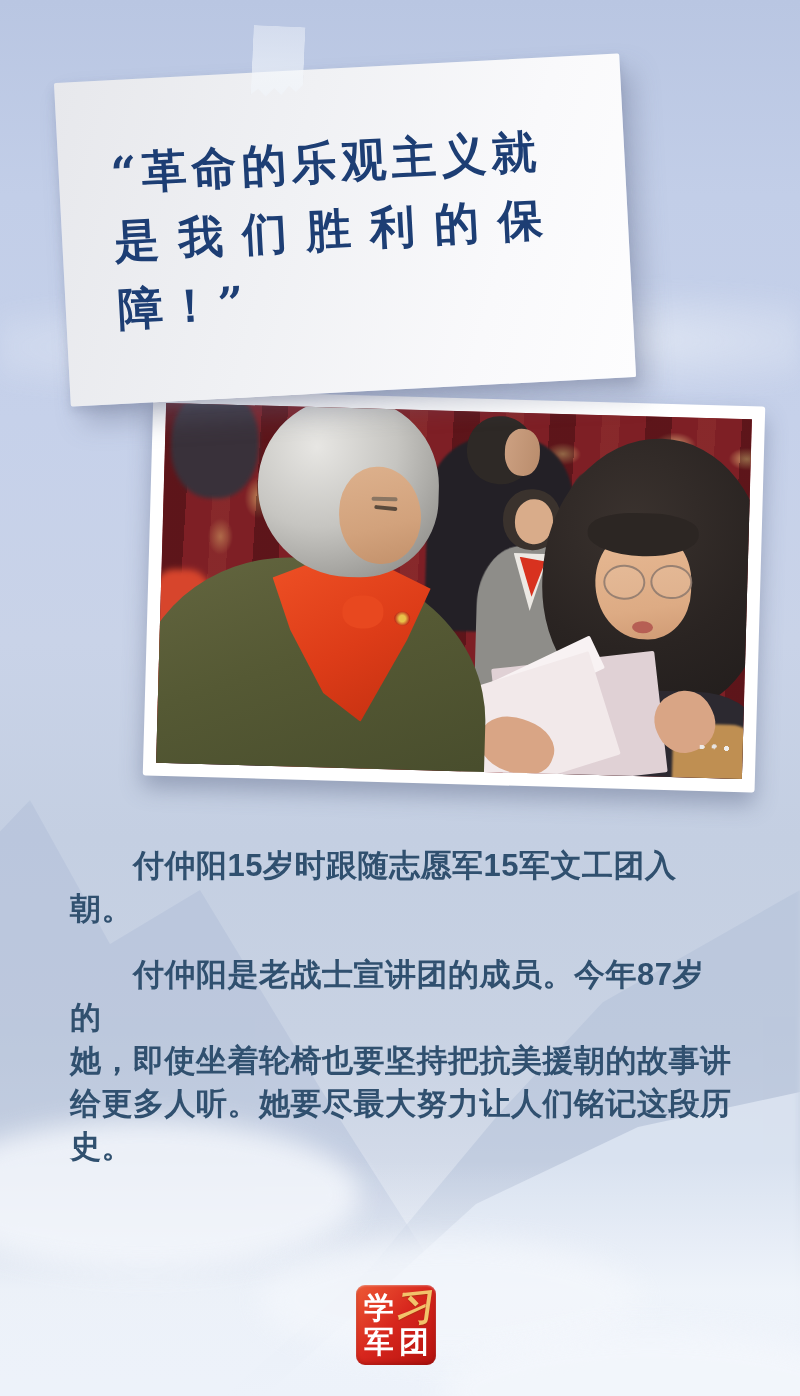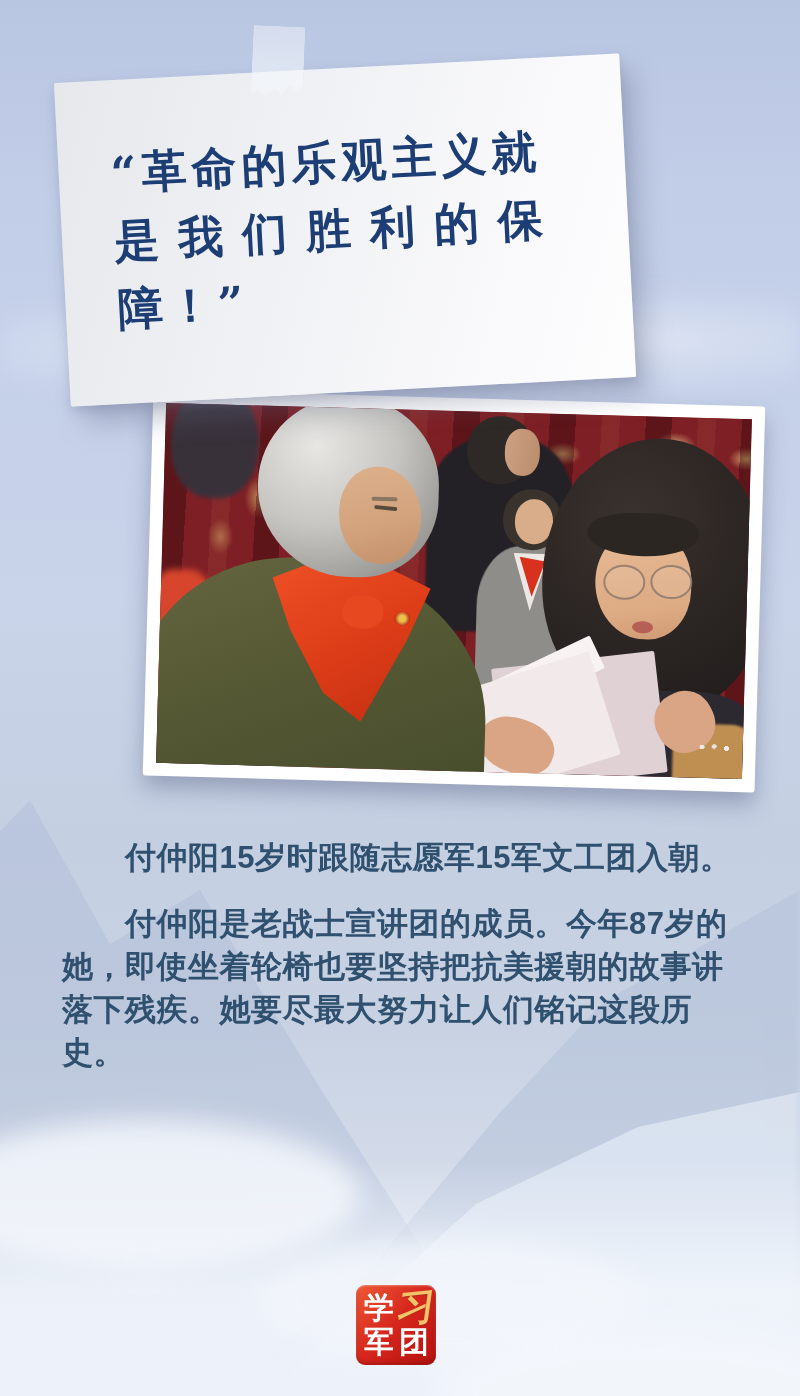--- a/index.html
+++ b/index.html
@@ -94,21 +94,21 @@
     clip-path:polygon(48% 0,100% 22%,86% 52%,58% 100%,34% 84%,12% 48%,0 18%);}
   .ew-scarf-knot{left:31%;top:52%;width:7%;height:9%;background:#e8481f;border-radius:45%;}
   .ew-hair{left:16%;top:-3%;width:31%;height:50%;background:radial-gradient(circle at 32% 28%,#e7e6e3 0%,#c6c5c1 45%,#9a9995 80%,#84837f 100%);border-radius:50% 50% 44% 52%;}
   .ew-face{left:30%;top:16%;width:14%;height:27%;background:linear-gradient(165deg,#ddb18d 0%,#d2a27c 60%,#c2906a 100%);border-radius:46% 54% 48% 52%;}
   .ew-eye{left:36%;top:27%;width:4%;height:1.2%;background:#5a4a3c;border-radius:2px;transform:rotate(4deg);}
   .ew-brow{left:35.5%;top:24.5%;width:4.5%;height:1%;background:#8a7663;border-radius:2px;}
   .ew-badge{left:40%;top:56%;width:2.6%;height:4%;background:radial-gradient(circle,#e8c24a 30%,#c03018 70%);border-radius:50%;}
   
   .article{position:absolute;left:62px;top:836px;width:680px;z-index:3;color:#30506f;
     font-weight:bold;font-size:31px;line-height:43px;letter-spacing:.5px;}
-  .article p{margin:0;white-space:pre-line;}
+  .article p{margin:8px;white-space:pre-line;}
   .article p.p2{margin-top:15px;}
   .article p.p3{margin-top:23px;}
   
   .logo{position:absolute;left:356px;top:1285px;width:80px;height:80px;z-index:3;border-radius:9px;
     background:linear-gradient(135deg,#ee5a35 0%,#d7261d 48%,#b4120f 100%);
     box-shadow:inset 0 1px 2px rgba(255,255,255,.35),inset 0 -2px 4px rgba(90,0,0,.3);}
   .logo span{position:absolute;line-height:1;}
   .logo .xue{left:8px;top:8px;font-size:30px;color:#fff;font-weight:bold;}
   .logo .xi{right:4px;top:3px;font-size:38px;color:#f2c36b;font-family:"DejaVu Serif",serif;font-style:italic;font-weight:bold;
     text-shadow:0 1px 1px rgba(120,60,0,.4);transform:rotate(-6deg);}
@@ -174,21 +174,21 @@
     <div class="quote-line l1">“革命的乐观主义就</div>
     <div class="quote-line l2">是我们胜利的保</div>
     <div class="quote-line l3">障！”</div>
   </div>
   <div class="tape"></div>
 
   <div class="article">
     <p class="p1">　　付仲阳15岁时跟随志愿军15军文工团入朝。</p>
     <p class="p3">　　付仲阳是老战士宣讲团的成员。今年87岁的
 她，即使坐着轮椅也要坚持把抗美援朝的故事讲
-落下残疾。她要尽最大努力让人们铭记这段历
+给更多人听。她要尽最大努力让人们铭记这段历
 史。</p>
   </div>
 
   <div class="logo">
     <span class="xi">习</span>
     <span class="xue">学</span>
     <span class="jun">军</span>
     <span class="tuan">团</span>
   </div>
 

